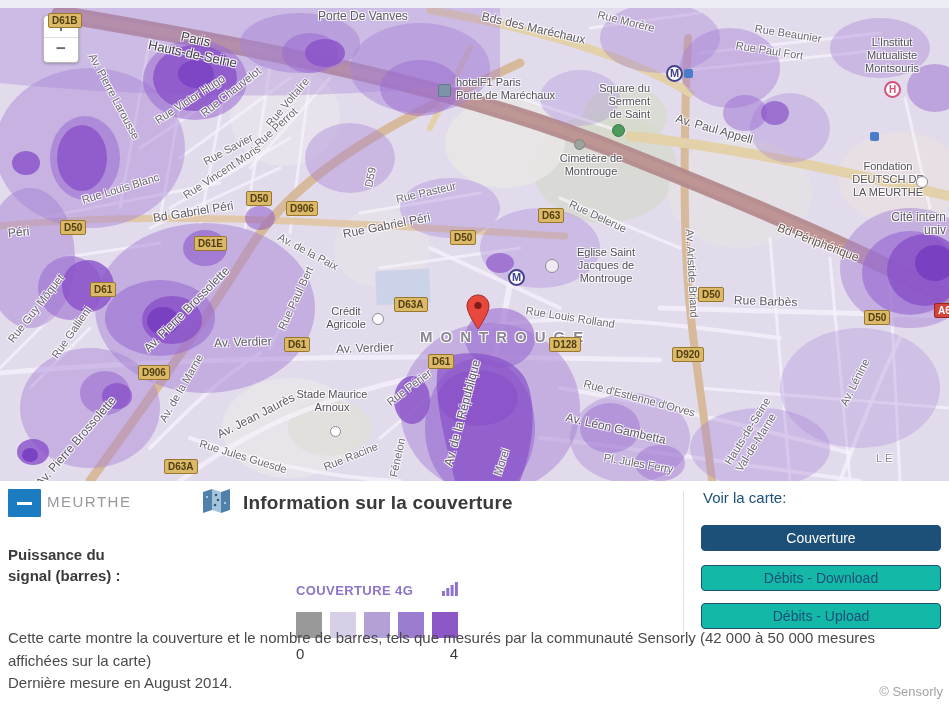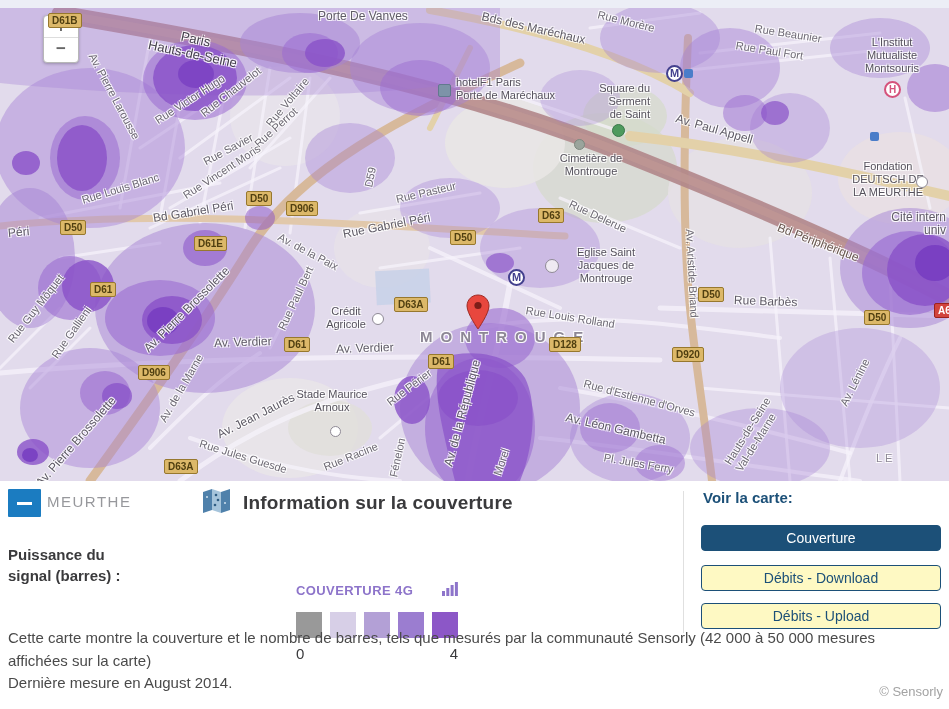--- a/index.html
+++ b/index.html
@@ -35,22 +35,22 @@
   .signal-label{position:absolute;left:8px;top:63px;width:128px;font-size:15px;font-weight:bold;color:#3a3a3c;line-height:21px;}
   .legend{position:absolute;left:296px;top:63px;width:162px;}
   .legend-head{display:flex;justify-content:space-between;align-items:center;color:#8d74ca;font-weight:bold;font-size:13px;letter-spacing:.4px;margin-top:38px;}
   .swatches{display:flex;gap:8px;margin-top:13px;}
   .swatches span{width:26px;height:26px;display:block;}
   .scale{display:flex;justify-content:space-between;margin-top:7px;font-size:15px;color:#3a3a3c;}
   .textcol{position:absolute;left:8px;top:146px;width:908px;font-size:15px;color:#4a4a4a;line-height:22.5px;}
   .textcol p{margin:0;}
   .vdivider{position:absolute;left:683px;top:10px;width:1px;height:142px;background:#e0e0e0;}
   .side{position:absolute;left:701px;top:8px;width:240px;}
-  .side h2{margin:0 0 0 2px;font-size:15px;font-weight:bold;color:#1c5078;}
-  .btn{display:block;width:240px;height:26px;margin-top:0;background:#fef9c3;border:1px solid #1c5078;border-radius:4px;color:#1c5078;font-size:14px;font-family:"Liberation Sans",sans-serif;cursor:pointer;padding:0;}
+  .side h2{margin:0 0 0 2px;font-size:15px;font-weight:normal;color:#1c5078;}
+  .btn{display:block;width:240px;height:26px;margin-top:0;background:#14b8a6;border:1px solid #1c5078;border-radius:4px;color:#1c5078;font-size:14px;font-family:"Liberation Sans",sans-serif;cursor:pointer;padding:0;}
   .btn.b1{position:absolute;left:0;top:36px;}
   .btn.b2{position:absolute;left:0;top:76px;}
   .btn.b3{position:absolute;left:0;top:114px;}
   .btn.primary{background:#1c5078;color:#fff;}
   .copyright{position:absolute;right:6px;bottom:10px;font-size:13px;color:#a3a3a3;}
 </style>
 </head>
 <body>
 
 <div class="topstrip"></div>

